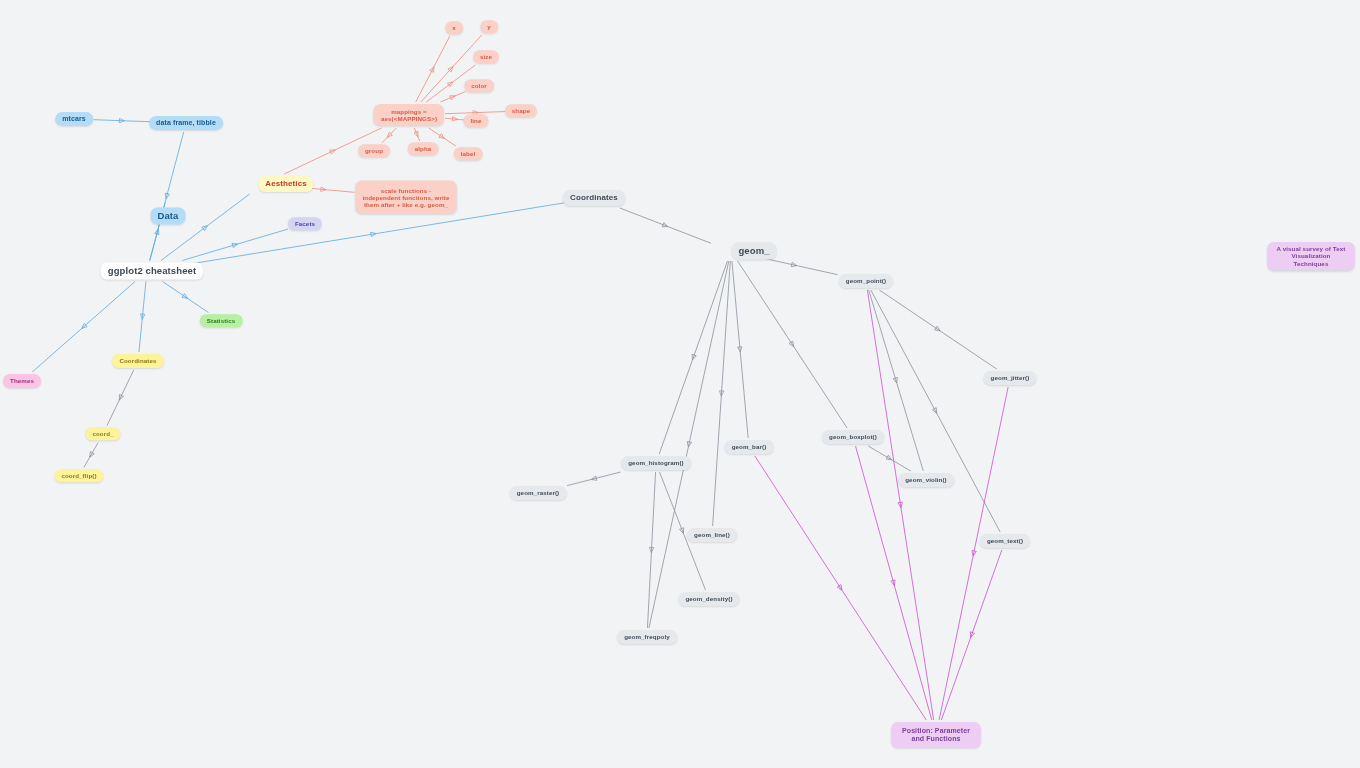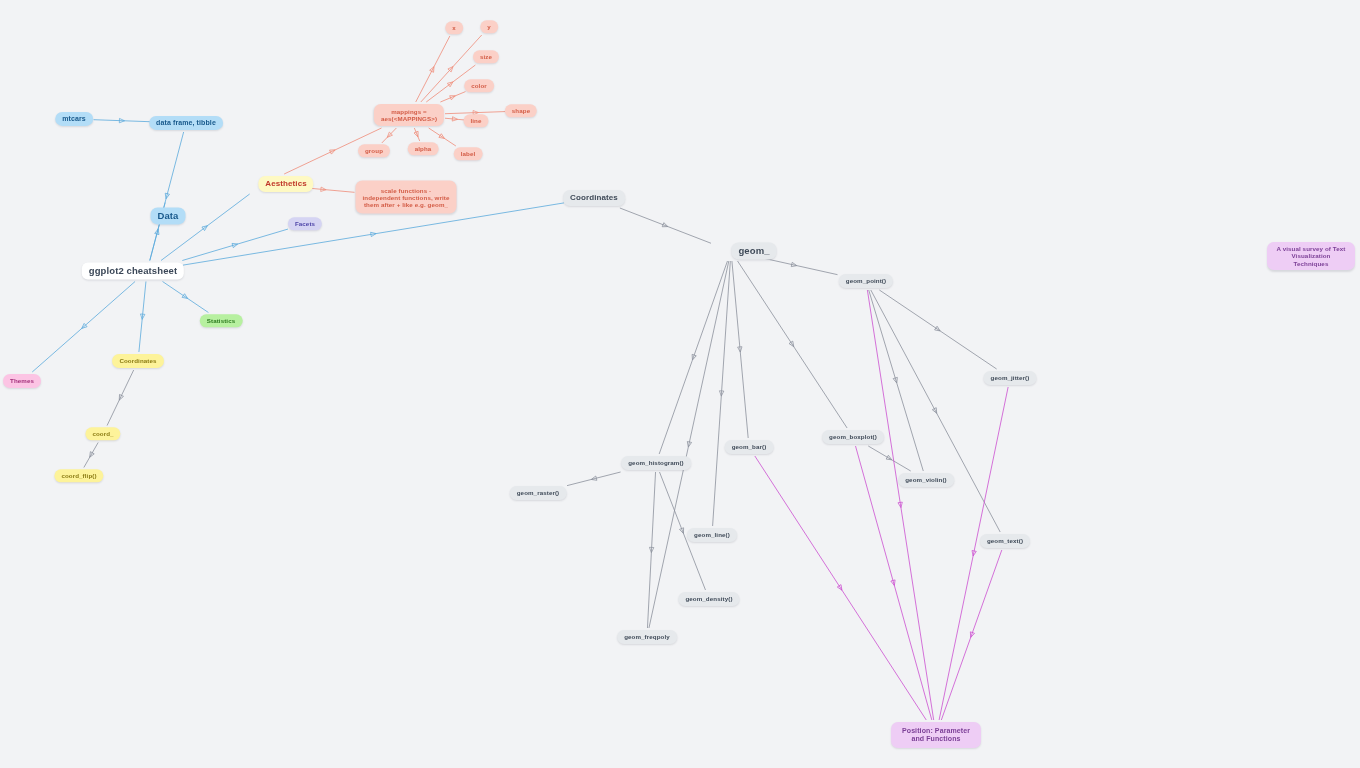--- a/index.html
+++ b/index.html
@@ -230,21 +230,21 @@
       <line x1="754.84375" y1="456" x2="926.2604166666666" y2="720" stroke="#cc4fd0" stroke-width="0.8"></line>
       <g transform="translate(840.5520833333333,588) rotate(57.00411231233107)">
         <path d="M -2.6 -2.2 L 2.6 0 L -2.6 2.2 Z" fill="none" stroke="#cc4fd0" stroke-width="0.7"></path>
       </g>
       <line x1="1001.7989690721649" y1="550" x2="941.3350515463917" y2="720" stroke="#cc4fd0" stroke-width="0.8"></line>
       <g transform="translate(971.5670103092783,635) rotate(109.57895212482913)">
         <path d="M -2.6 -2.2 L 2.6 0 L -2.6 2.2 Z" fill="none" stroke="#cc4fd0" stroke-width="0.7"></path>
       </g>
     </svg>
   <div id="node-layer">
-      <div class="node n-root sz-lg" style="left: 133px; top: 271px; min-width: 68px; min-height: 17px;">ggplot2 cheatsheet</div>
+      <div class="node n-root sz-lg" style="left: 152px; top: 271px; min-width: 68px; min-height: 17px;">ggplot2 cheatsheet</div>
       <div class="node n-blue sz-sm" style="left: 74px; top: 119px; min-width: 35px; min-height: 14px;">mtcars</div>
       <div class="node n-blue sz-sm" style="left: 186px; top: 123px; min-width: 67px; min-height: 14px;">data frame, tibble</div>
       <div class="node n-blue sz-lg" style="left: 168px; top: 192px; min-width: 30px; min-height: 17px; margin-top: 24px;">Data</div>
       <div class="node n-red sz-md" style="left: 263px; top: 184px; min-width: 55px; min-height: 16px;">Aesthetics</div>
       <div class="node n-redlt sz-xs" style="left: 409px; top: 115px; min-width: 68px; min-height: 22px;">mappings =
 aes(&lt;MAPPINGS&gt;)</div>
       <div class="node n-redlt sz-xs" style="left: 454px; top: 28px; min-width: 14px; min-height: 12px;">x</div>
       <div class="node n-redlt sz-xs" style="left: 489px; top: 27px; min-width: 14px; min-height: 12px;">y</div>
       <div class="node n-redlt sz-xs" style="left: 486px; top: 57px; min-width: 20px; min-height: 12px;">size</div>
       <div class="node n-redlt sz-xs" style="left: 479px; top: 86px; min-width: 23px; min-height: 12px;">color</div>

